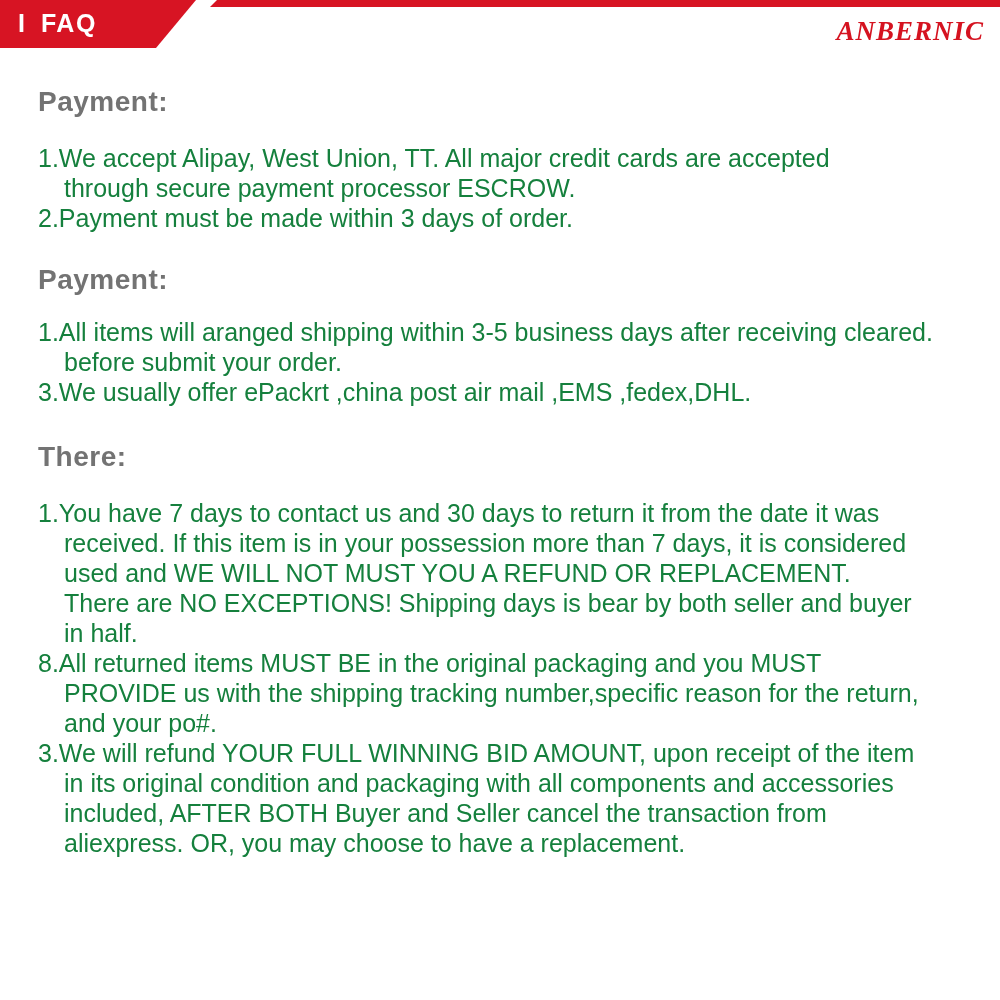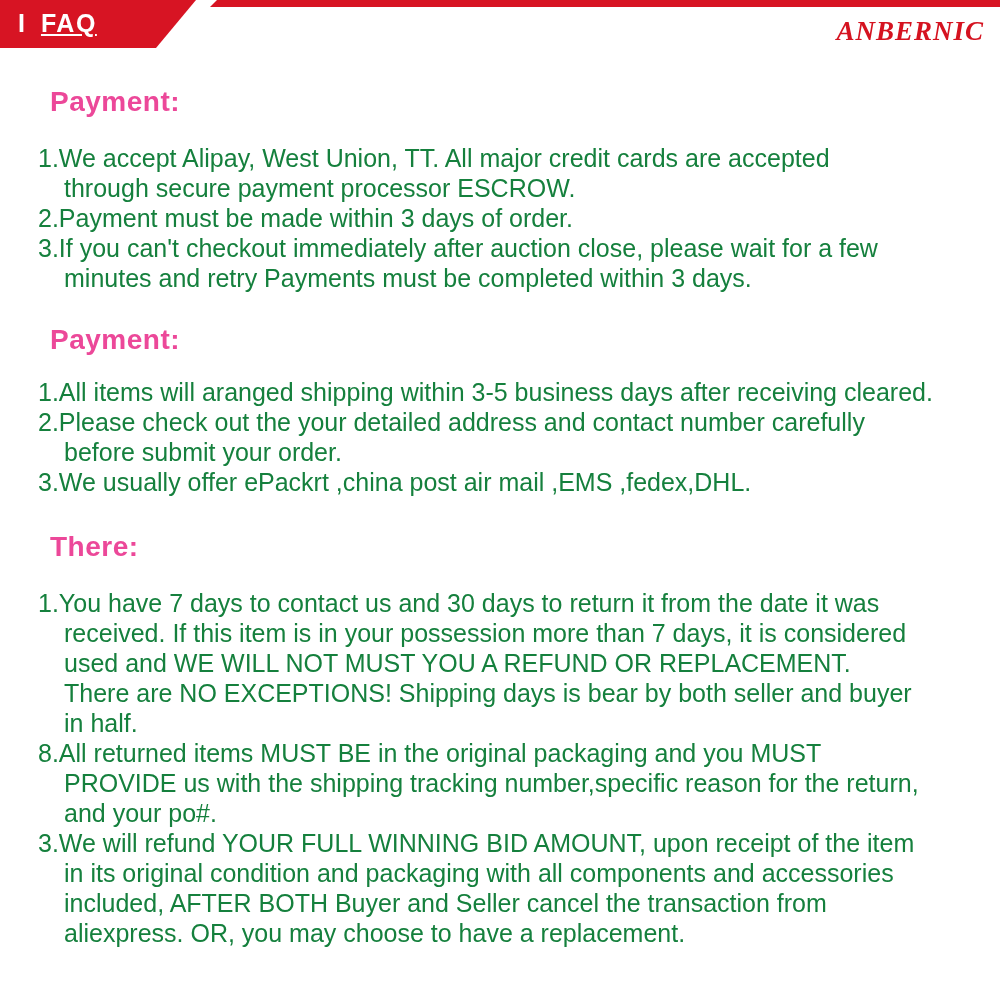--- a/index.html
+++ b/index.html
@@ -28,43 +28,43 @@
     clip-path: polygon(0 0, 196px 0, 156px 100%, 0 100%);
     display: flex;
     align-items: center;
     box-sizing: border-box;
     padding: 0 0 2px 18px;
     color: #ffffff;
     font-weight: 700;
     font-size: 25px;
   }
   .tag-prefix { margin-right: 16px; }
-  .tag-label { letter-spacing: 1.5px; text-decoration: underline; }
+  .tag-label { letter-spacing: 1.5px; }
   
   .brand {
     position: absolute;
     top: 16px; right: 16px;
     font-family: "Liberation Serif", serif;
     font-style: italic;
     font-weight: 700;
     font-size: 27px;
     letter-spacing: 1px;
     color: #d51320;
   }
   .content {
     position: absolute;
     top: 48px; left: 38px;
     width: 940px;
   }
   .section-title {
-    margin: 12px;
+    margin: 0;
     font-size: 28px;
     line-height: 34px;
     font-weight: 700;
-    color: #ec4899;
+    color: #737373;
     letter-spacing: 0.5px;
   }
   .sec-payment  .section-title { margin-top: 37px; }
   .sec-shipping .section-title { margin-top: 30px; }
   .sec-return   .section-title { margin-top: 33px; }
   .list {
     margin-top: 24px;
     padding-left: 26px;
     color: #15803d;
     font-size: 25px;
@@ -93,35 +93,30 @@
     <div class="section sec-payment">
       <h2 class="section-title">Payment:</h2>
       <div class="list">
         <div class="item">
           <div class="line first">1.We accept Alipay, West Union, TT. All major credit cards are accepted</div>
           <div class="line">through secure payment processor ESCROW.</div>
         </div>
         <div class="item">
           <div class="line first">2.Payment must be made within 3 days of order.</div>
         </div>
-        <div class="item">
-          <div class="line first">3.If you can't checkout immediately after auction close, please wait for a few</div>
-          <div class="line">minutes and retry Payments must be completed within 3 days.</div>
-        </div>
       </div>
     </div>
 
     <div class="section sec-shipping">
       <h2 class="section-title">Payment:</h2>
       <div class="list">
         <div class="item">
           <div class="line first">1.All items will aranged shipping within 3-5 business days after receiving cleared.</div>
         </div>
         <div class="item">
-          <div class="line first">2.Please check out the your detailed address and contact number carefully</div>
           <div class="line">before submit your order.</div>
         </div>
         <div class="item">
           <div class="line first">3.We usually offer ePackrt ,china post air mail ,EMS ,fedex,DHL.</div>
         </div>
       </div>
     </div>
 
     <div class="section sec-return">
       <h2 class="section-title">There:</h2>

